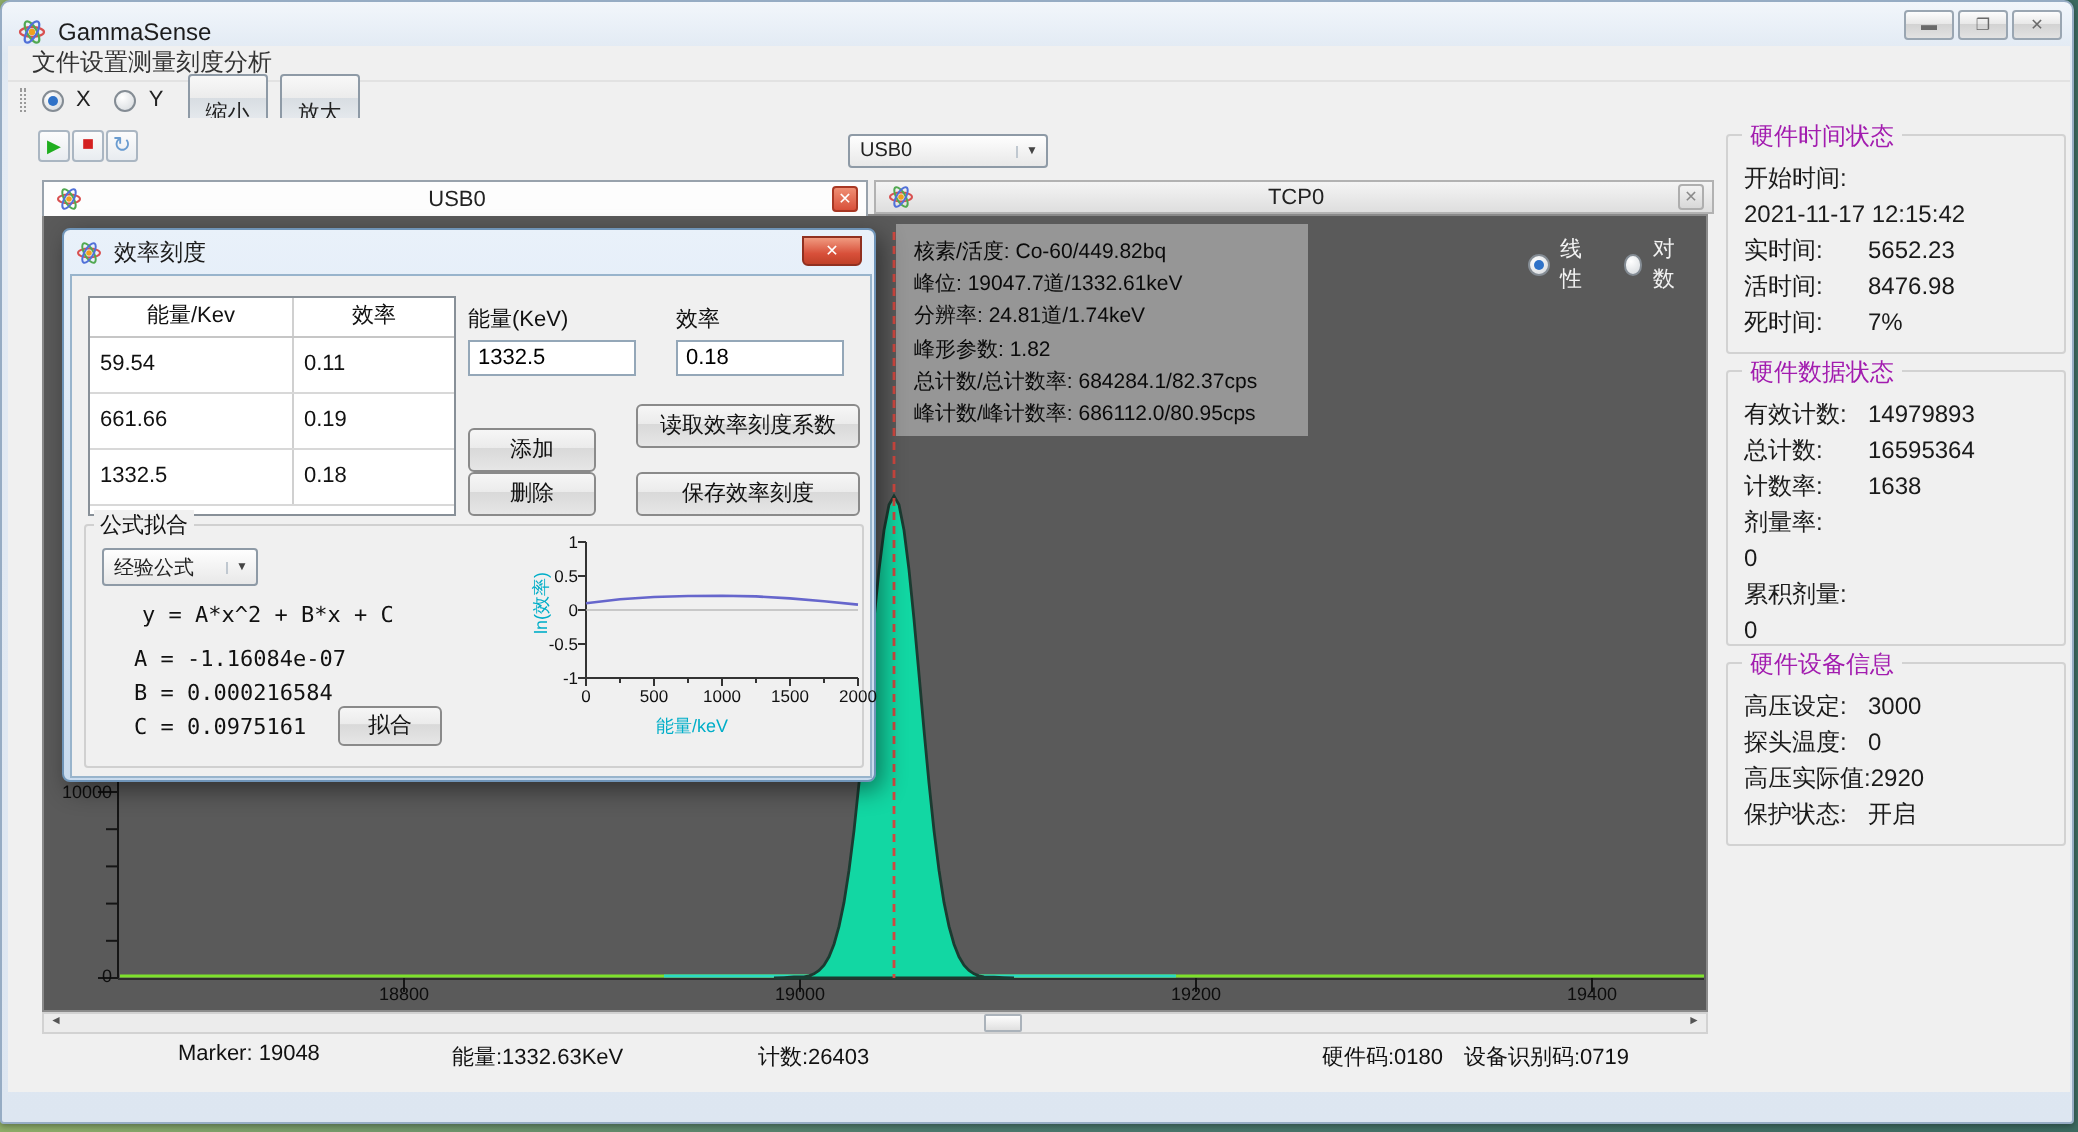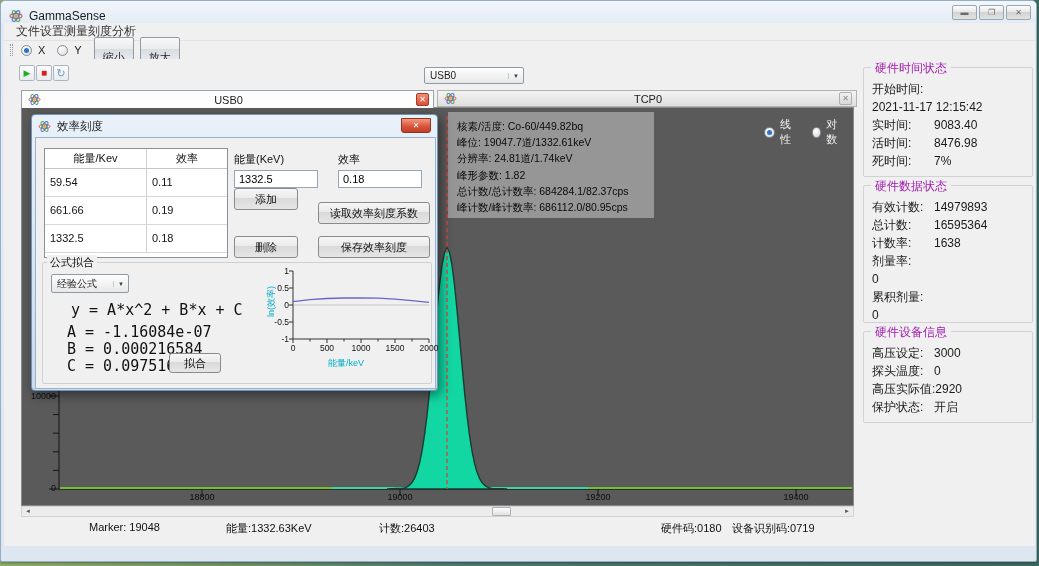--- a/index.html
+++ b/index.html
@@ -84,21 +84,21 @@
   .c1 { width:102px; border-right:1px solid #d0d0d0; }
   .c2 { flex:1; }
   .dlg-label { position:absolute; font-size:11px; color:#111; }
   .dlg-input { position:absolute; width:84px; height:18px; border:1px solid #94a7b8; background:#fff;
     font-size:11px; padding:0 4px; font-family:"Liberation Sans","DejaVu Sans",sans-serif; }
   .btn { position:absolute; height:22px; font-size:11px; color:#111; text-align:center; line-height:20px;
     background:linear-gradient(#f6f6f6,#ebebeb 45%,#d9d9d9 46%,#e6e6e6); border:1px solid #8a8a8a; border-radius:3px; }
   .fitgroup { position:absolute; left:6px; top:124px; width:390px; height:122px;
     border:1px solid #d0d0d0; border-radius:2px; }
   .fg-title { position:absolute; top:-8px; left:4px; background:#f0f0f0; padding:0 3px; font-size:11px; color:#111; }
-  .mono { font-family:"DejaVu Sans Mono","Liberation Mono",monospace; font-size:15px; color:#111; position:absolute; white-space:nowrap; }
+  .mono { font-family:"DejaVu Sans Mono","Liberation Mono",monospace; font-size:11px; color:#111; position:absolute; white-space:nowrap; }
   .mini { position:absolute; left:212px; top:0px; width:182px; height:122px; }
   .mini .yt { position:absolute; width:34px; text-align:right; font-size:8.5px; color:#111; }
   .mini .xt { position:absolute; top:80px; width:36px; text-align:center; font-size:8.5px; color:#111; }
   .mini .ylab { position:absolute; left:-14px; top:32px; font-size:9px; color:#00aec8; transform:rotate(-90deg); width:60px; text-align:center; }
   .mini .xlab { position:absolute; left:0; top:94px; width:100%; text-align:center; font-size:9px; color:#00aec8; }
 </style>
 </head>
 <body>
 
 <div class="window">
@@ -233,21 +233,21 @@
     <div class="status-text" style="left:222px;top:462px;">能量:1332.63KeV</div>
     <div class="status-text" style="left:375px;top:462px;">计数:26403</div>
     <div class="status-text" style="left:657px;top:462px;">硬件码:0180</div>
     <div class="status-text" style="left:728px;top:462px;">设备识别码:0719</div>
 
     <div class="group" style="top:8px;height:110px;">
       <span class="group-title">硬件时间状态</span>
       <div class="gpad"></div>
       <div class="grow"><span class="lbl">开始时间:</span></div>
       <div class="grow">2021-11-17 12:15:42</div>
-      <div class="grow"><span class="lbl">实时间:</span><span>9083.40</span></div>
+      <div class="grow"><span class="lbl">实时间:</span><span>5652.23</span></div>
       <div class="grow"><span class="lbl">活时间:</span><span>8476.98</span></div>
       <div class="grow"><span class="lbl">死时间:</span><span>7%</span></div>
     </div>
 
     <div class="group" style="top:126px;height:138px;">
       <span class="group-title">硬件数据状态</span>
       <div class="gpad"></div>
       <div class="grow"><span class="lbl">有效计数:</span><span>14979893</span></div>
       <div class="grow"><span class="lbl">总计数:</span><span>16595364</span></div>
       <div class="grow"><span class="lbl">计数率:</span><span>1638</span></div>
@@ -299,21 +299,21 @@
           <div class="c1">1332.5</div>
           <div class="c2">0.18</div>
         </div>
       </div>
 
       <div class="dlg-label" style="left:198px;top:14px;">能量(KeV)</div>
       <div class="dlg-label" style="left:302px;top:14px;">效率</div>
       <input class="dlg-input" style="left: 198px; top: 32px;" value="1332.5">
       <input class="dlg-input" style="left: 302px; top: 32px;" value="0.18">
 
-      <div class="btn" style="left:198px;top:50px;width:64px;">添加</div>
+      <div class="btn" style="left:198px;top:76px;width:64px;">添加</div>
       <div class="btn" style="left:282px;top:64px;width:112px;">读取效率刻度系数</div>
       <div class="btn" style="left:198px;top:98px;width:64px;">删除</div>
       <div class="btn" style="left:282px;top:98px;width:112px;">保存效率刻度</div>
 
       <div class="fitgroup">
         <span class="fg-title">公式拟合</span>
         <div class="combo" style="left:8px;top:11px;width:78px;height:19px;">
           <span class="val">经验公式</span>
           <span class="arr">▼</span>
         </div>

